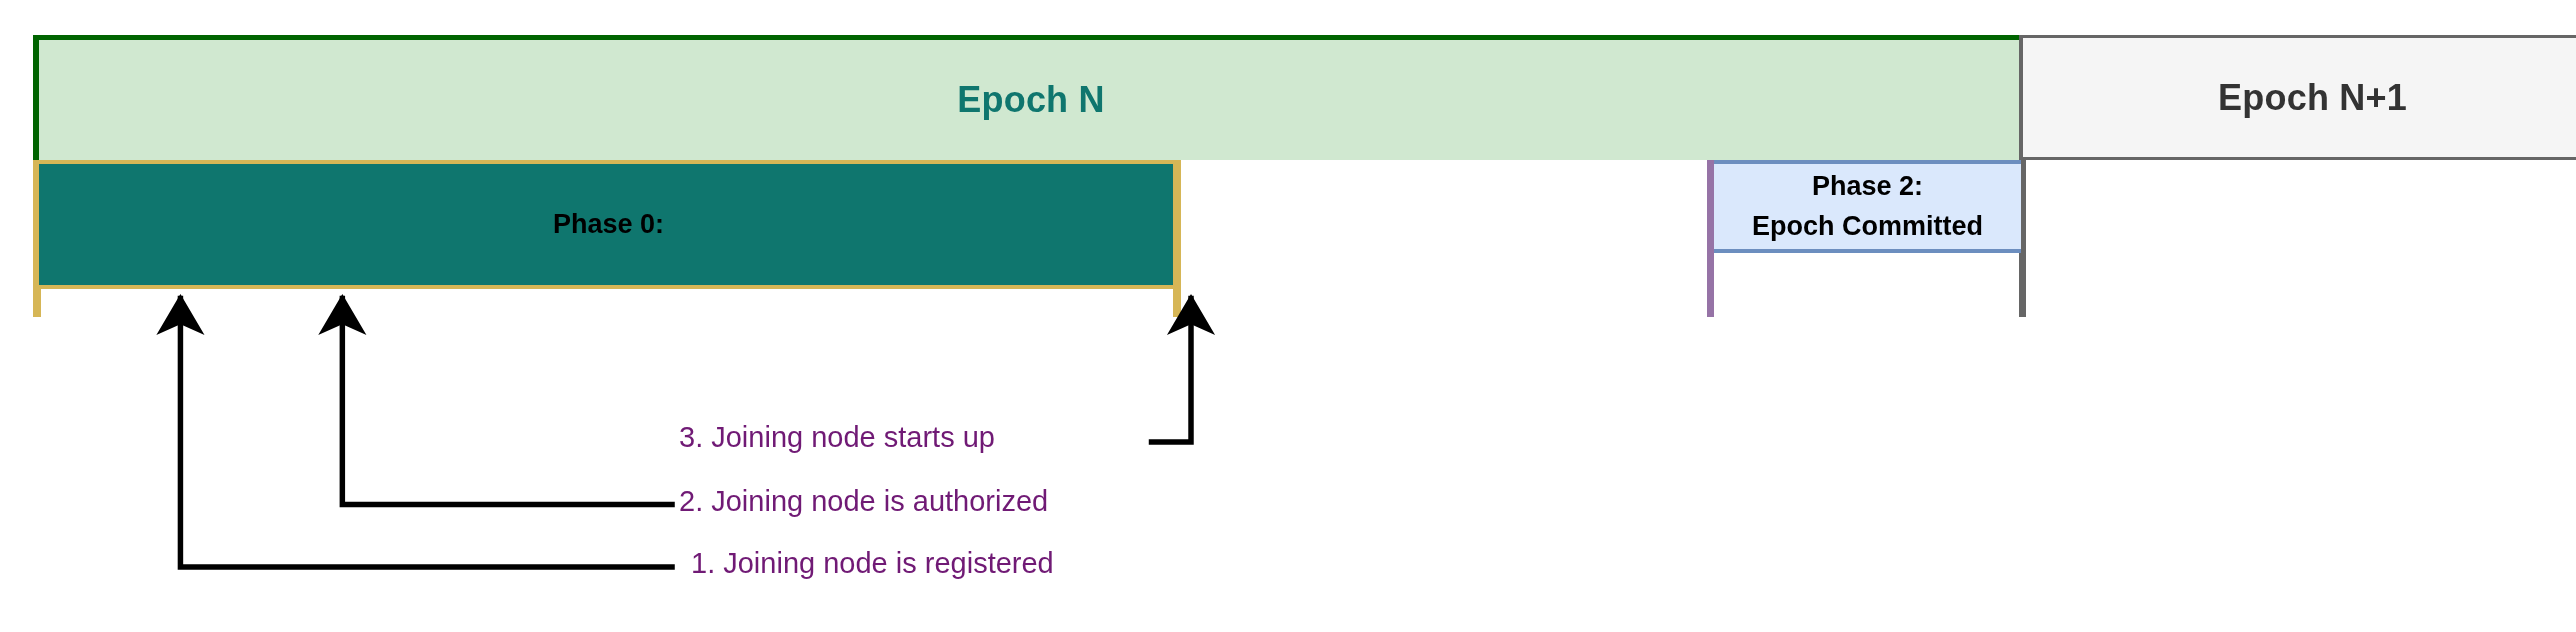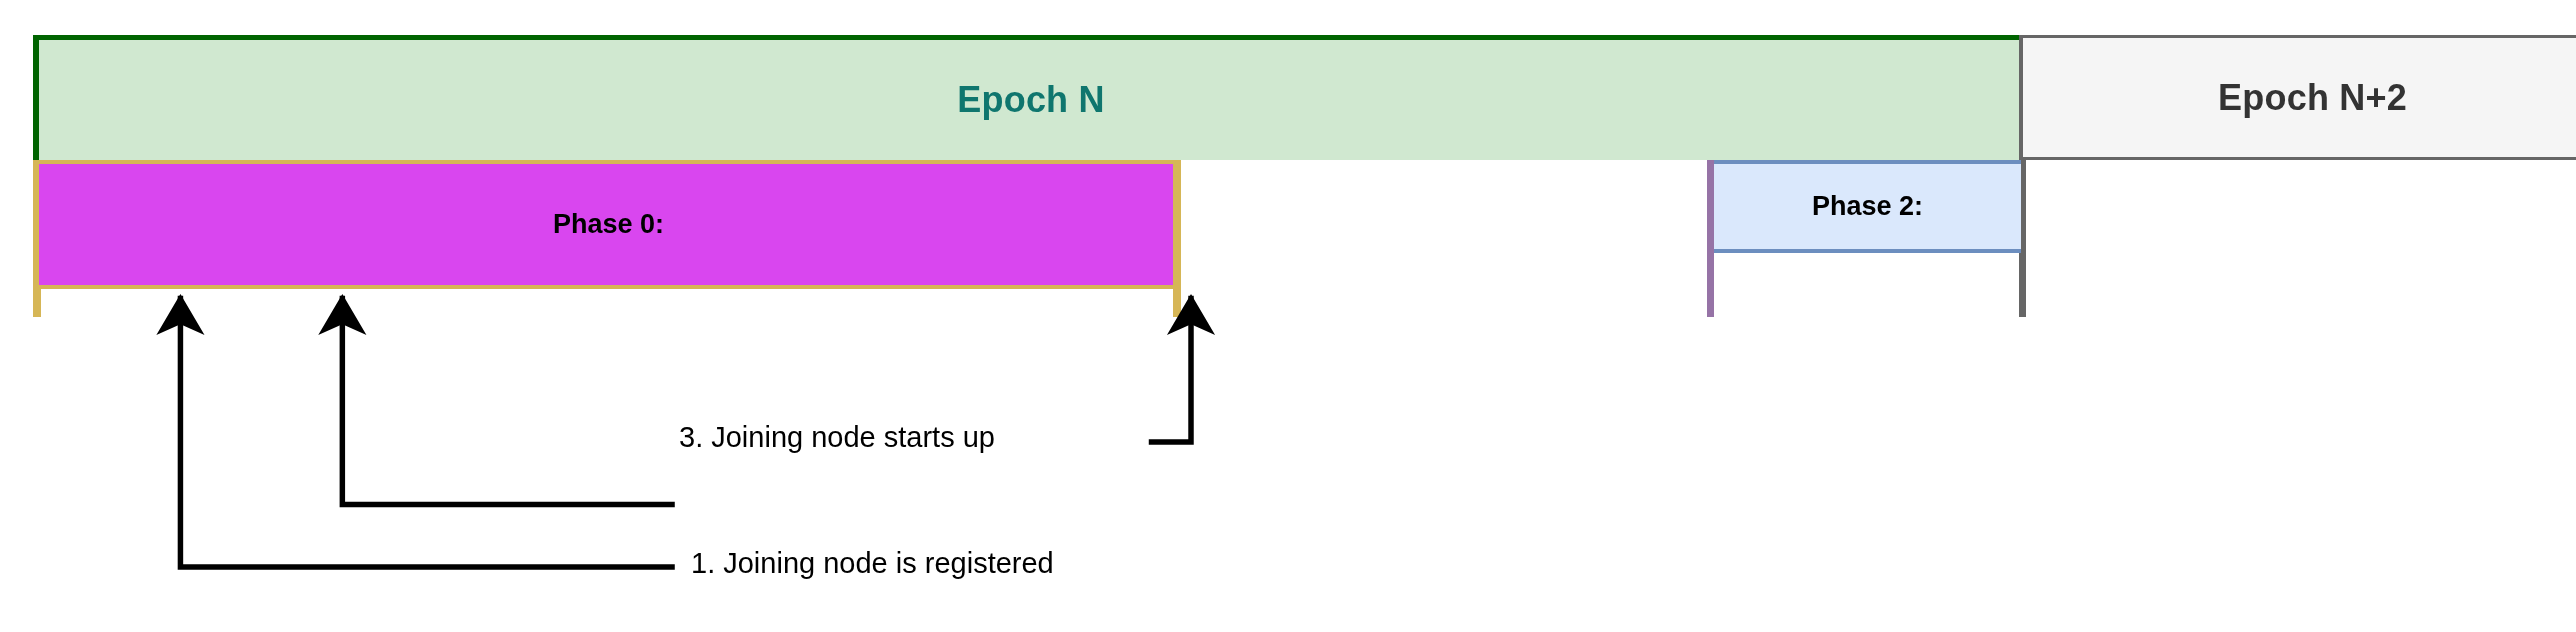--- a/index.html
+++ b/index.html
@@ -91,21 +91,21 @@
     line-height: 1.45;
     text-align: center;
     white-space: nowrap;
   }
 
   #phase-0 {
     left: 39px;
     top: 160px;
     width: 1139px;
     height: 129px;
-    background: #d946ef;
+    background: #0f766e;
     border-top: 4.7px solid #d6b656;
     border-bottom: 4.7px solid #d6b656;
   }
   #phase-0-left-bar {
     position: absolute;
     left: 33px;
     top: 160px;
     width: 7.8px;
     height: 157px;
     background: #d6b656;
@@ -156,21 +156,21 @@
     top: 0;
     width: 2576px;
     height: 632px;
     pointer-events: none;
   }
 
   
   .ann-label {
     position: absolute;
     font-size: 29px;
-    color: #000000;
+    color: #701a75;
     white-space: nowrap;
     line-height: 1;
   }
   #ann-label-3 { left: 679px; top: 423px; }
   #ann-label-2 { left: 679px; top: 487px; }
   #ann-label-1 { left: 679px; top: 549px; margin-left: 12px; }
 </style>
 </head>
 <body>
 
@@ -178,36 +178,37 @@
 
   <div id="epoch-n-left-bar"></div>
 
   <div class="epoch-box" id="epoch-n">
     <span>Epoch N</span>
   </div>
 
   <div id="epoch-divider"></div>
 
   <div class="epoch-box" id="epoch-np1">
-    <span>Epoch N+2</span>
+    <span>Epoch N+1</span>
   </div>
 
   <div id="phase-0-left-bar"></div>
 
   <div class="phase-box" id="phase-0">
     <span class="phase-line">Phase 0:</span>
   </div>
 
   <div id="phase-0-right-bar"></div>
 
 
   <div id="phase-1-right-bar"></div>
 
   <div class="phase-box" id="phase-2">
     <span class="phase-line">Phase 2:</span>
+    <span class="phase-line">Epoch Committed</span>
   </div>
 
   <svg id="annotations" viewBox="0 0 3292 808">
     <defs>
       <marker id="arrowhead" markerWidth="9" markerHeight="9" refX="7.6" refY="4.5" orient="auto" markerUnits="strokeWidth">
         <path d="M 0.4 8.9 L 7.9 4.5 L 0.4 0.1 L 2.4 4.5 Z" fill="#000000"></path>
       </marker>
     </defs>
 
     <g>
@@ -218,17 +219,18 @@
       <path d="M 862 645 L 437 645 L 437 378" fill="none" stroke="#000000" stroke-width="7" stroke-linecap="butt" stroke-linejoin="miter" marker-end="url(#arrowhead)"></path>
     </g>
 
     <g>
       <path d="M 1468 565 L 1522 565 L 1522 378" fill="none" stroke="#000000" stroke-width="7" stroke-linecap="butt" stroke-linejoin="miter" marker-end="url(#arrowhead)"></path>
     </g>
   </svg>
 
   <div class="ann-label" id="ann-label-3">3. Joining node starts up</div>
 
+  <div class="ann-label" id="ann-label-2">2. Joining node is authorized</div>
 
   <div class="ann-label" id="ann-label-1">1. Joining node is registered</div>
 
 </div>
 
 
 </body></html>

